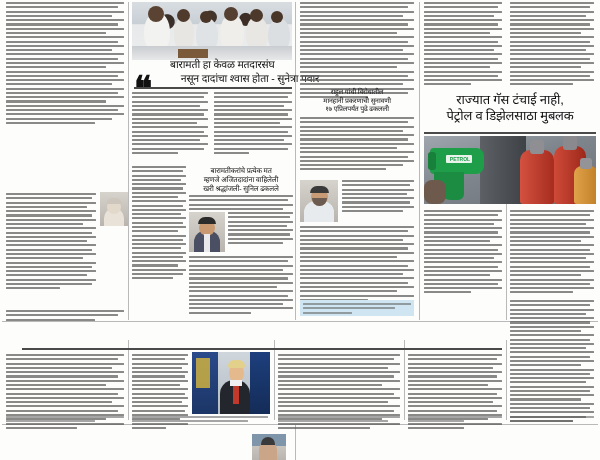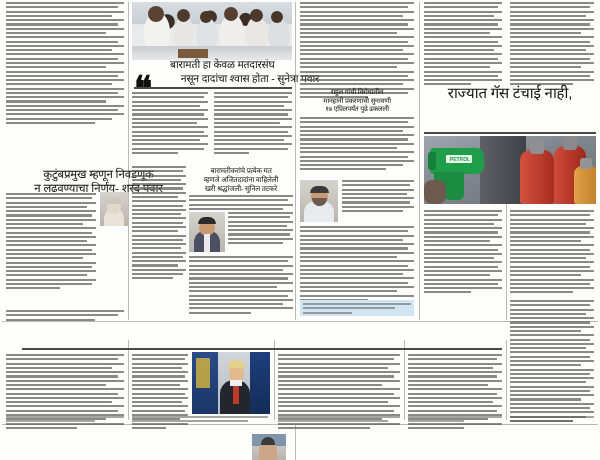--- a/index.html
+++ b/index.html
@@ -124,24 +124,20 @@
         <div class="ln w100"></div>
         <div class="ln w85"></div>
       <div class="ln w100"></div>
         <div class="ln w95"></div>
         <div class="ln w100"></div>
       <div class="ln w90"></div>
         <div class="ln w75"></div>
     </div>
   </div>
 
-  <div class="headline" style="left:6px;top:167px;width:185px;font-size:11.5px;">
-    <div>कुटुंबप्रमुख म्हणून निवडणूक</div>
-    <div>न लढवण्याचा निर्णय- शरद पवार</div>
-  </div>
 
   <div class="photo ph-portrait" style="left:100px;top:192px;width:28px;height:34px;">
     <div style="position:absolute;left:4px;top:16px;width:20px;height:20px;border-radius:50% 50% 0 0;background:#e8e2d8;"></div>
     <div style="position:absolute;left:7px;top:8px;width:14px;height:14px;border-radius:50%;background:#e3d9cb;"></div>
     <div style="position:absolute;left:6px;top:6px;width:16px;height:6px;border-radius:8px 8px 0 0;background:#ccc6bd;"></div>
 
   </div>
 
   <div class="col" style="left:6px;top:193px;width:90px;">
     <div class="lines dense">
@@ -242,21 +238,21 @@
         <div class="ln w90"></div>
       <div class="ln w100"></div>
         <div class="ln w95"></div>
         <div class="ln w45"></div>
     </div>
   </div>
 
   <div class="headline" style="left:189px;top:166px;width:104px;font-size:7.2px;">
     <div>बारामतीकरांचे प्रत्येक मत</div>
     <div>म्हणजे अजितदादांना वाहिलेली</div>
-    <div>खरी श्रद्धांजली- सुनिल तटकरे</div>
+    <div>खरी श्रद्धांजली- सुनिल ढकलले</div>
   </div>
 
   <div class="col" style="left:189px;top:195px;width:104px;">
     <div class="lines dense">
       <div class="ln w100"></div>
         <div class="ln w95"></div>
         <div class="ln w100"></div>
       <div class="ln w90"></div>
     </div>
   </div>
@@ -479,22 +475,23 @@
         <div class="ln w95"></div>
         <div class="ln w100"></div>
       <div class="ln w85"></div>
         <div class="ln w100"></div>
         <div class="ln w95"></div>
       <div class="ln w100"></div>
         <div class="ln w75"></div>
     </div>
   </div>
 
-  <div class="headline" style="left:424px;top:84px;width:172px;font-size:15px;">
+  <div class="headline" style="left:424px;top:92px;width:172px;font-size:13px;">
     <div>राज्यात गॅस टंचाई नाही,</div>
+    <div>पेट्रोल व डिझेलसाठा मुबलक</div>
   </div>
   <div class="rule thick" style="left:424px;top:132px;width:172px;"></div>
 
   <div class="photo ph-fuel" style="left:424px;top:136px;width:172px;height:68px;">
 
     <div style="position:absolute;left:56px;top:0;width:46px;height:68px;background:linear-gradient(90deg,#5d6166,#3e4246);"></div>
 
     <div style="position:absolute;left:6px;top:12px;width:54px;height:26px;background:#1f9e4a;border-radius:4px 8px 8px 4px;"></div>
     <div style="position:absolute;left:4px;top:16px;width:8px;height:18px;background:#17803b;border-radius:3px;"></div>
     <div style="position:absolute;left:22px;top:19px;width:26px;height:8px;background:#e9f3ec;border-radius:1px;"></div>

